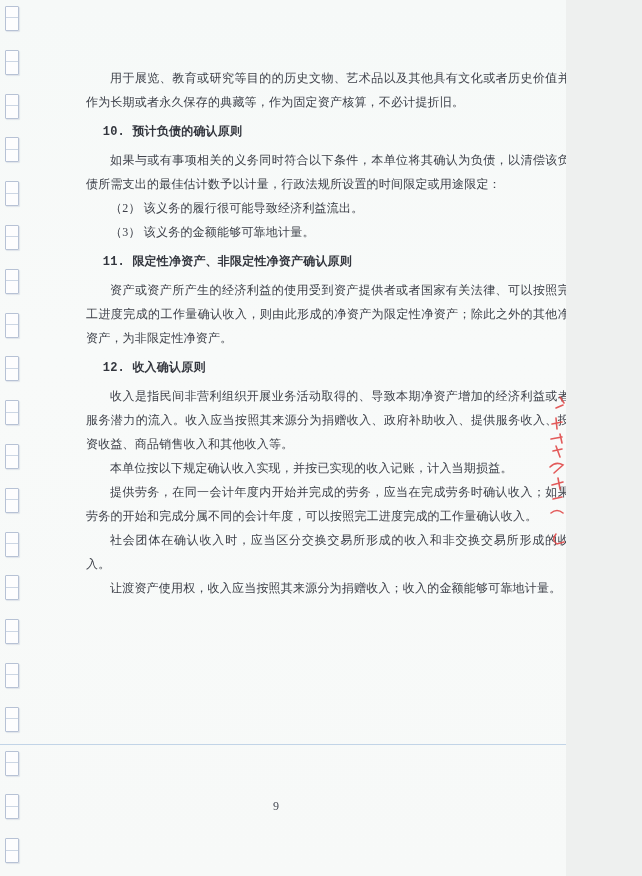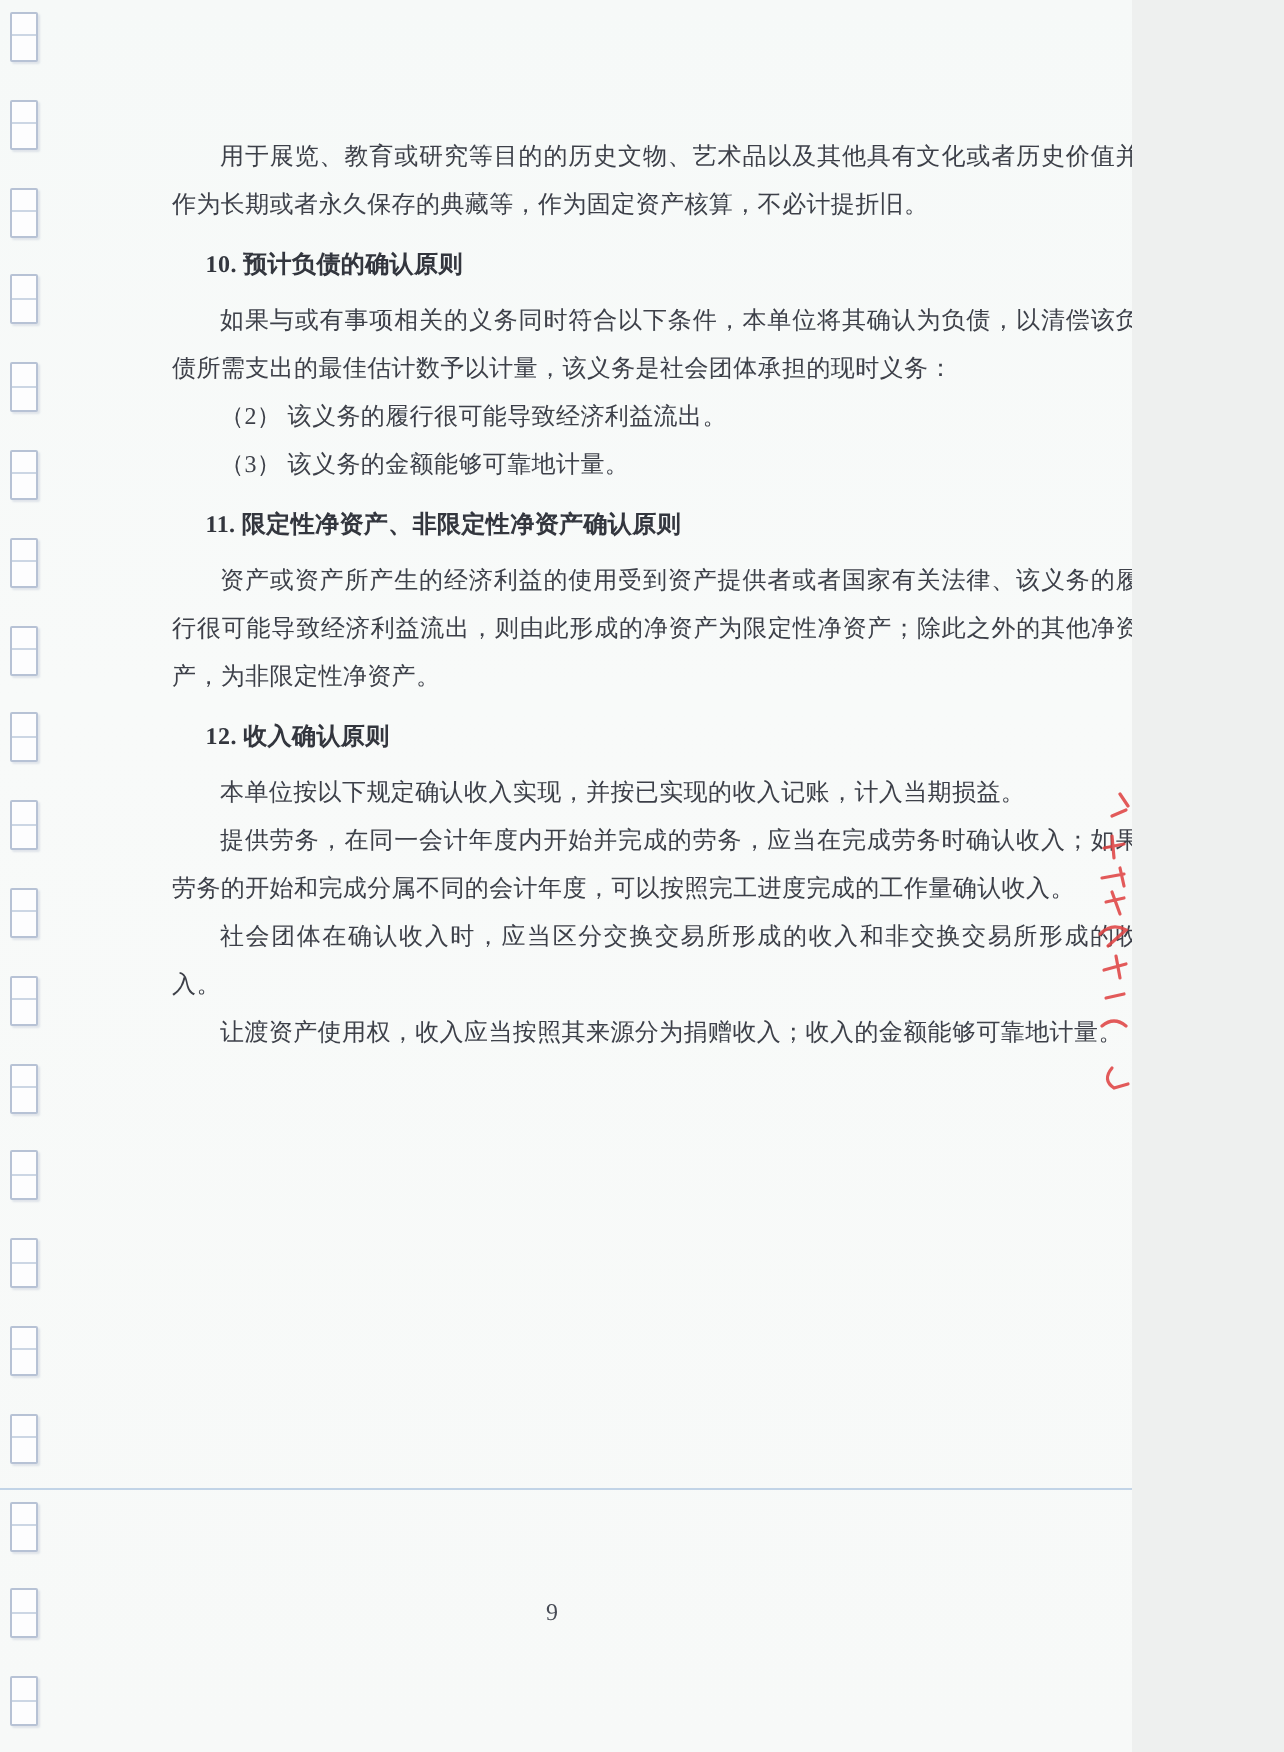--- a/index.html
+++ b/index.html
@@ -39,20 +39,21 @@
     letter-spacing: 0.2px;
   }
   .doc-text p { margin: 0; }
   .doc-text p.body { text-indent: 2em; }
   .doc-text p.list { text-indent: 2em; }
   .doc-text p.heading {
     text-indent: 1.4em;
     font-weight: 700;
     color: #33363e;
     margin: 6px 0 4px 0;
+    font-family: Liberation Mono, monospace;
   }
   
   .page-number {
     position: absolute; left: 0; right: 14px; top: 799px;
     text-align: center;
     font-size: 12px; color: #474b55;
   }
   
   .scan-line {
     position: absolute; left: 0; right: 0; top: 744px;
@@ -90,26 +91,27 @@
       <div class="hole" style="top: 663px;"></div>
       <div class="hole" style="top: 706.8px;"></div>
       <div class="hole" style="top: 750.6px;"></div>
       <div class="hole" style="top: 794.4px;"></div>
       <div class="hole" style="top: 838.2px;"></div>
     </div>
 
   <div class="doc-text">
       <p class="body">用于展览、教育或研究等目的的历史文物、艺术品以及其他具有文化或者历史价值并作为长期或者永久保存的典藏等，作为固定资产核算，不必计提折旧。</p>
       <p class="heading">10. 预计负债的确认原则</p>
-      <p class="body">如果与或有事项相关的义务同时符合以下条件，本单位将其确认为负债，以清偿该负债所需支出的最佳估计数予以计量，该义务是社会团体承担的现时义务：</p>
+      <p class="body">如果与或有事项相关的义务同时符合以下条件，本单位将其确认为负债，以清偿该负债所需支出的最佳估计数予以计量，行政法规所设置的时间限定或用途限定：</p>
       <p class="list">（2） 该义务的履行很可能导致经济利益流出。</p>
       <p class="list">（3） 该义务的金额能够可靠地计量。</p>
       <p class="heading">11. 限定性净资产、非限定性净资产确认原则</p>
-      <p class="body">资产或资产所产生的经济利益的使用受到资产提供者或者国家有关法律、该义务的履行很可能导致经济利益流出，则由此形成的净资产为限定性净资产；除此之外的其他净资产，为非限定性净资产。</p>
+      <p class="body">资产或资产所产生的经济利益的使用受到资产提供者或者国家有关法律、可以按照完工进度完成的工作量确认收入，则由此形成的净资产为限定性净资产；除此之外的其他净资产，为非限定性净资产。</p>
       <p class="heading">12. 收入确认原则</p>
+      <p class="body">收入是指民间非营利组织开展业务活动取得的、导致本期净资产增加的经济利益或者服务潜力的流入。收入应当按照其来源分为捐赠收入、政府补助收入、提供服务收入、投资收益、商品销售收入和其他收入等。</p>
       <p class="body">本单位按以下规定确认收入实现，并按已实现的收入记账，计入当期损益。</p>
       <p class="body">提供劳务，在同一会计年度内开始并完成的劳务，应当在完成劳务时确认收入；如果劳务的开始和完成分属不同的会计年度，可以按照完工进度完成的工作量确认收入。</p>
       <p class="body">社会团体在确认收入时，应当区分交换交易所形成的收入和非交换交易所形成的收入。</p>
       <p class="body">让渡资产使用权，收入应当按照其来源分为捐赠收入；收入的金额能够可靠地计量。</p>
     </div>
 
   <div class="page-number">9</div>
 
   <div class="scan-line" style="background: rgb(180, 203, 226);"></div>
 

